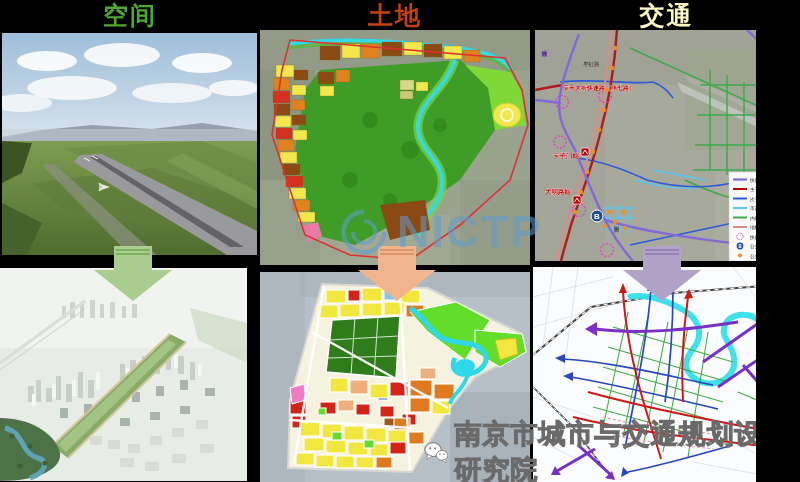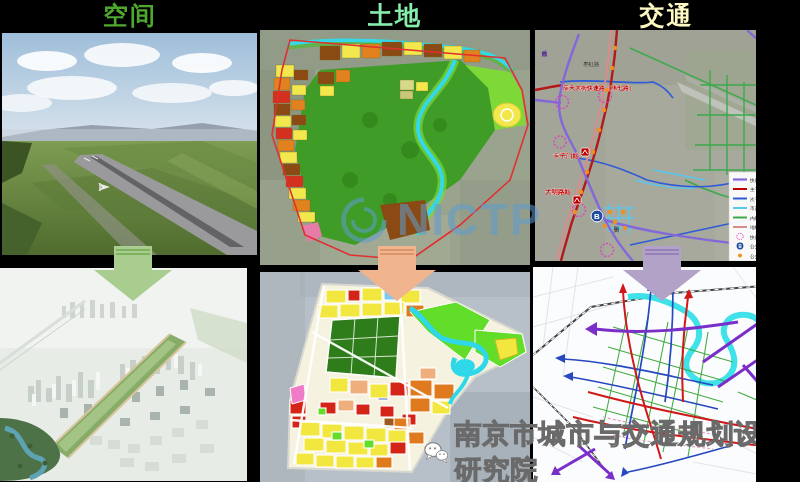--- a/index.html
+++ b/index.html
@@ -8,35 +8,35 @@
   .col-title{position:absolute;top:0;height:30px;line-height:30px;text-align:center;
              font-size:25px;font-weight:bold;letter-spacing:2px;
              text-shadow:1px 1px 1px rgba(0,0,0,.7);}
   #title-space{left:2px;width:256px;}
   #title-land{left:260px;width:270px;}
   #title-transport{left:533px;width:267px;}
   .panel{position:absolute;}
   .panel svg{display:block;}
   .arrow{position:absolute;width:80px;height:56px;}
   .brandmark{position:absolute;left:338px;top:194px;width:215px;height:64px;
-             display:flex;align-items:flex-start;gap:7px;opacity:.55;pointer-events:none;}
+             display:flex;align-items:flex-end;gap:7px;opacity:.55;pointer-events:none;}
   .brandmark .brand-text{font-size:45px;font-weight:800;letter-spacing:2px;}
   .footer{position:absolute;left:424px;top:435px;width:374px;height:34px;
           display:flex;align-items:center;gap:6px;}
   .footer .credit{font-size:27px;font-weight:bold;letter-spacing:1px;
                   color:rgba(255,255,255,.5);-webkit-text-stroke:1.1px #6a6a6a;}
   text{font-family:"Liberation Sans","DejaVu Sans",sans-serif;}
 </style>
 </head>
 <body>
 
 <div class="slide">
 
   <div class="col-title" id="title-space" style="color: rgb(78, 167, 46);">空间</div>
-  <div class="col-title" id="title-land" style="color: #86efac;">土地</div>
+  <div class="col-title" id="title-land" style="color: #c2410c;">土地</div>
   <div class="col-title" id="title-transport" style="color: #fef9c3;">交通</div>
 
   <div class="panel" style="left:2px;top:33px;">
     <svg width="255" height="222" viewBox="0 0 255 222">
       <defs>
         <linearGradient id="sky" x1="0" y1="0" x2="0" y2="1">
           <stop offset="0" stop-color="#9FBEDA"></stop>
             <stop offset="1" stop-color="#D9E4EC"></stop>
         </linearGradient>
         <linearGradient id="field" x1="0" y1="0" x2="0" y2="1">

